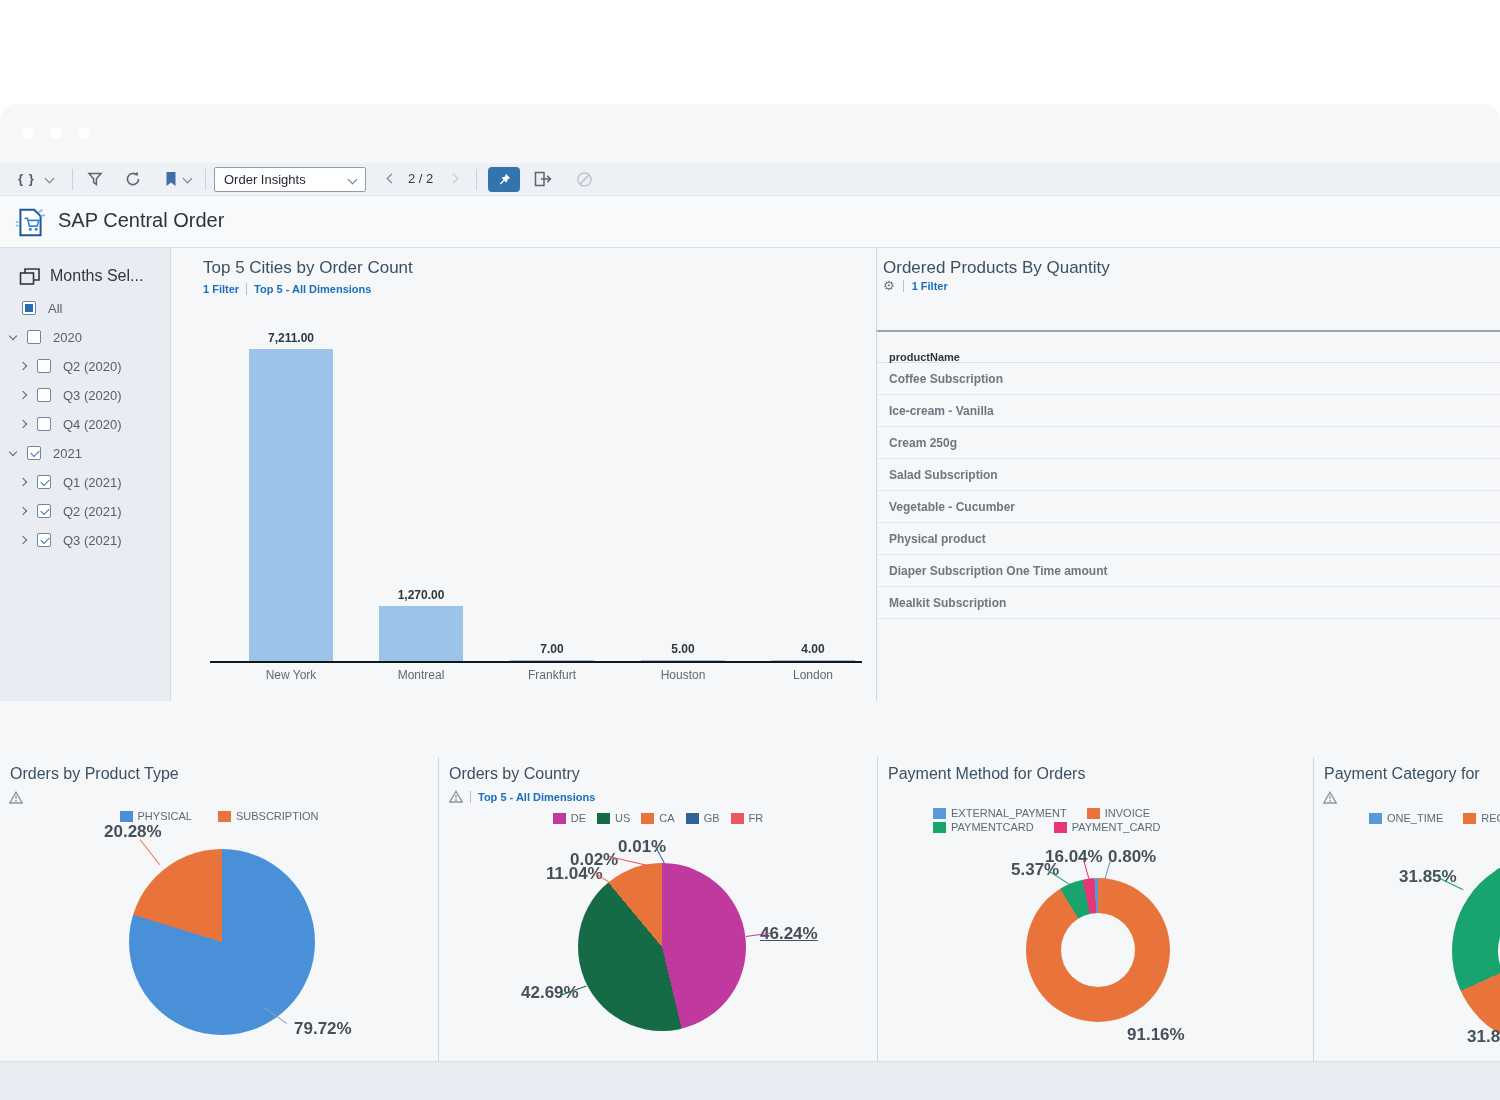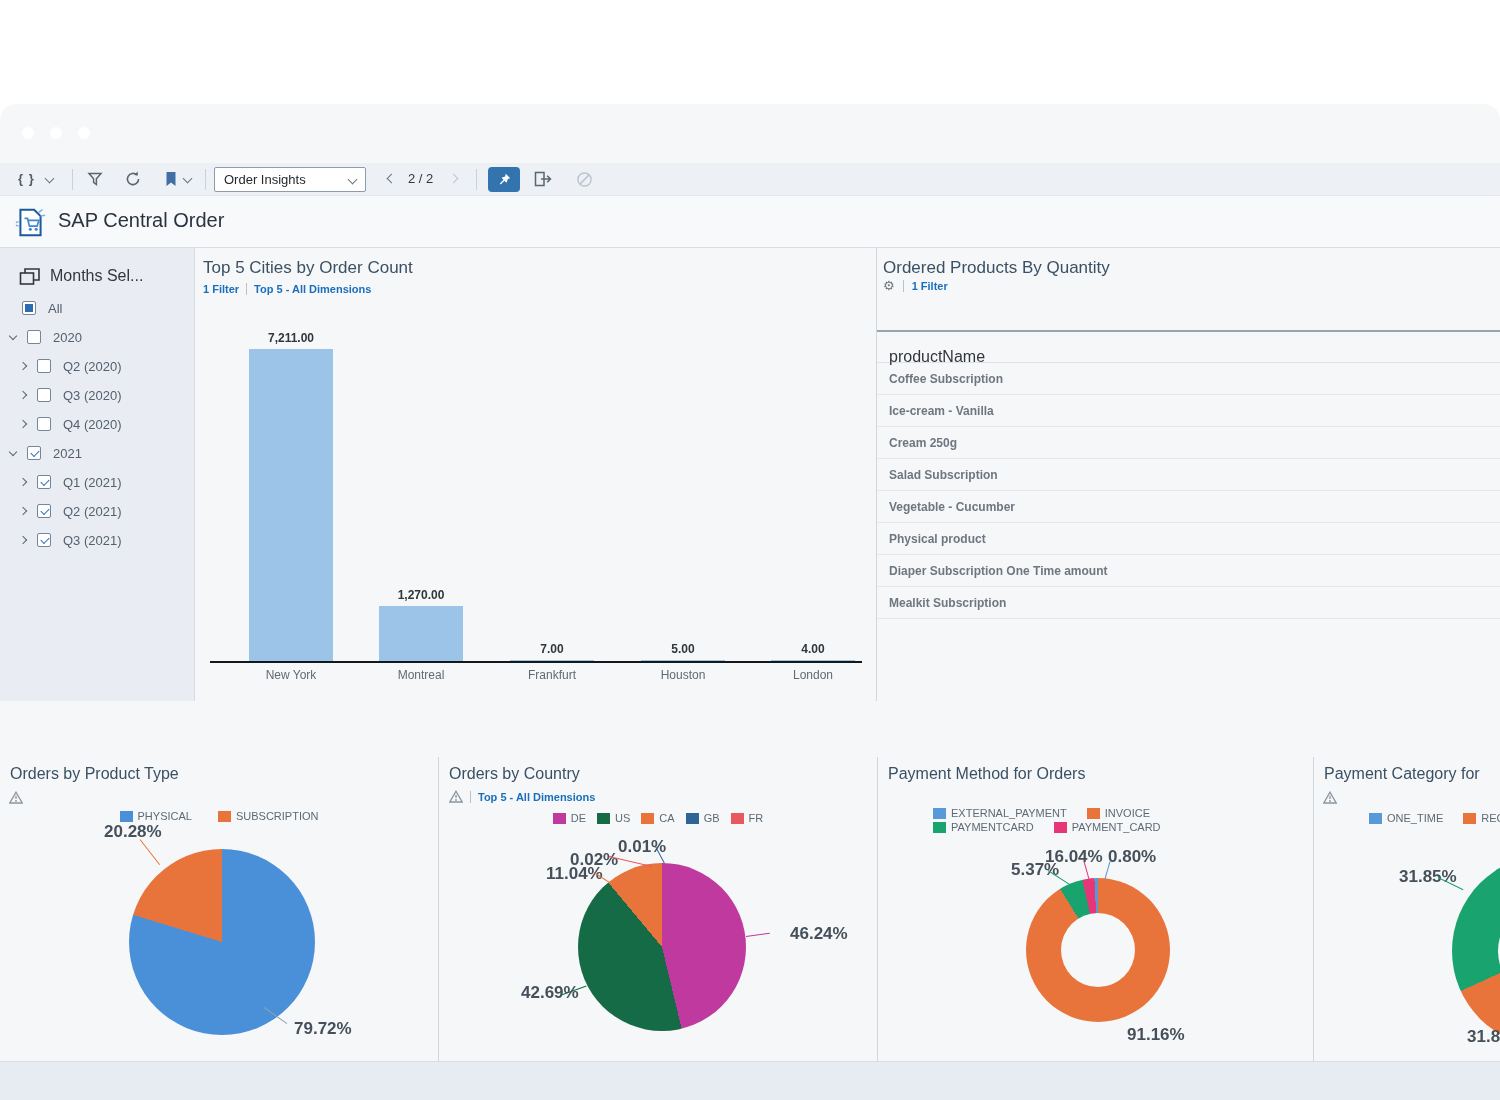--- a/index.html
+++ b/index.html
@@ -25,21 +25,21 @@
   .pagenum { position:absolute; left:408px; top:8px; font-size:13px; color:#32363a; }
   .pinbtn { position:absolute; left:488px; top:4px; width:32px; height:25px; background:#3474ae; border-radius:4px; display:flex; align-items:center; justify-content:center; }
 
   
   .appbar { position:absolute; left:0; top:91px; width:100%; height:52px; background:#f8f9fb; border-bottom:1px solid #d8dde3; }
   .appbar .logo { position:absolute; left:14px; top:10px; }
   .appbar .title { position:absolute; left:58px; top:13px; font-size:20px; color:#2a3340; }
 
   
   .content-top { position:absolute; left:0; top:143px; width:100%; height:453px; }
-  .sidebar { position:absolute; left:0; top:0; width:195px; height:100%; background:#e9edf3; border-right:1px solid #d5dbe2; }
+  .sidebar { position:absolute; left:0; top:0; width:171px; height:100%; background:#e9edf3; border-right:1px solid #d5dbe2; }
   .sb-title { position:absolute; left:50px; top:19px; font-size:16px; color:#33373d; }
   .sb-icon { position:absolute; left:19px; top:19px; }
   .titem { position:absolute; height:24px; display:flex; align-items:center; font-size:13px; color:#55606e; }
   .cb { width:14px; height:14px; border:1px solid #748699; border-radius:2px; background:#fff; position:relative; flex:0 0 auto; }
   .cb.partial::after { content:""; position:absolute; left:2px; top:2px; width:8px; height:8px; background:#2a6db5; }
   .cb.checked::after { content:""; position:absolute; left:2.5px; top:3px; width:7px; height:4px; border-left:1.7px solid #2a6db5; border-bottom:1.7px solid #2a6db5; transform:rotate(-45deg); }
   .tcar { width:6px; height:6px; border-right:1.5px solid #5a6570; border-bottom:1.5px solid #5a6570; flex:0 0 auto; }
   .tcar.exp { transform:rotate(45deg); margin-top:-3px; }
   .tcar.col { transform:rotate(-45deg); }
 
@@ -50,21 +50,21 @@
   .plot { position:absolute; left:15px; top:80px; width:652px; height:335px; }
   .axis { position:absolute; left:0px; right:0px; top:333px; height:2px; background:#14181c; }
   .slot { position:absolute; top:0; width:130px; height:333px; display:flex; flex-direction:column; justify-content:flex-end; align-items:center; }
   .bar { width:84px; background:#9cc3e8; }
   .bval { font-size:12px; font-weight:bold; color:#2f363d; margin-bottom:4px; }
   .xlab { position:absolute; top:340px; width:130px; text-align:center; font-size:12px; color:#5f6a74; }
 
   .prodpanel { position:absolute; left:877px; top:0; width:623px; height:100%; background:#f6f7f8; }
   .tabletop { position:absolute; left:0; right:0; top:82px; height:2px; background:#97a3ae; }
   .thead { position:absolute; left:0; right:0; top:84px; height:31px; border-bottom:1px solid #dfe3e7; display:flex; align-items:center; }
-  .thead span { margin-left:12px; font-size:16px; font-weight:normal; color:#32363a;margin-top:20px; }
+  .thead span { margin-left:12px; font-size:11px; font-weight:bold; color:#32363a;margin-top:20px; }
   .trow { position:absolute; left:0; right:0; height:32px; border-bottom:1px solid #e4e8ec; display:flex; align-items:center; }
   .trow span { margin-left:12px; font-size:12px; font-weight:bold; color:#6e7781; }
 
   
   .sectionrow { position:absolute; left:0; top:596px; width:100%; height:56px; background:#f7f8f9; border-top:1px solid #d8dde3; border-bottom:1px solid #d8dde3; }
   .seccell { position:absolute; top:0; height:100%; display:flex; align-items:center; }
   .seccell h2 { font-size:19px; font-weight:bold; color:#2c2e33; }
 
   
   .chartsrow { position:absolute; left:0; top:652px; width:100%; height:305px; border-bottom:1px solid #d9dee4; }
@@ -357,21 +357,21 @@
           <span class="litem">
               <span class="swatch" style="background-color: rgb(47, 100, 151);"></span>
               <span class="ltext">GB</span>
             </span>
           <span class="litem">
               <span class="swatch" style="background-color: rgb(232, 89, 95);"></span>
               <span class="ltext">FR</span>
             </span>
         </div>
         <div class="pie" style="left: 139px; top: 106px; width: 168px; height: 168px; background: conic-gradient(rgb(191, 57, 158) 0%, rgb(191, 57, 158) 46.24%, rgb(21, 107, 69) 46.24%, rgb(21, 107, 69) 88.93%, rgb(232, 116, 59) 88.93%, rgb(232, 116, 59) 99.97%, rgb(232, 89, 95) 99.97%, rgb(232, 89, 95) 99.99%, rgb(47, 100, 151) 99.99%, rgb(47, 100, 151) 100%);"></div>
-        <span class="plabel" style="left:351px; top:167px;">46.24%</span>
+        <span class="plabel" style="left:321px; top:167px;text-decoration:underline;">46.24%</span>
         <span class="lead" style="left: 307px; top: 179px; width: 24px; transform: rotate(-8deg); border-top-color: rgb(191, 57, 158);"></span>
         <span class="plabel" style="left:82px; top:226px;">42.69%</span>
         <span class="lead" style="left: 121px; top: 238px; width: 28px; transform: rotate(-20deg); border-top-color: rgb(21, 107, 69);"></span>
         <span class="plabel" style="left:107px; top:107px;">11.04%</span>
         <span class="lead" style="left: 155px; top: 115px; width: 26px; transform: rotate(33deg); border-top-color: rgb(232, 116, 59);"></span>
         <span class="plabel" style="left:131px; top:93px;">0.02%</span>
         <span class="lead" style="left: 170px; top: 99px; width: 44px; transform: rotate(13deg); border-top-color: rgb(232, 89, 95);"></span>
         <span class="plabel" style="left:179px; top:80px;">0.01%</span>
         <span class="lead" style="left: 216px; top: 88px; width: 20px; transform: rotate(62deg); border-top-color: rgb(47, 100, 151);"></span>
       </div>

